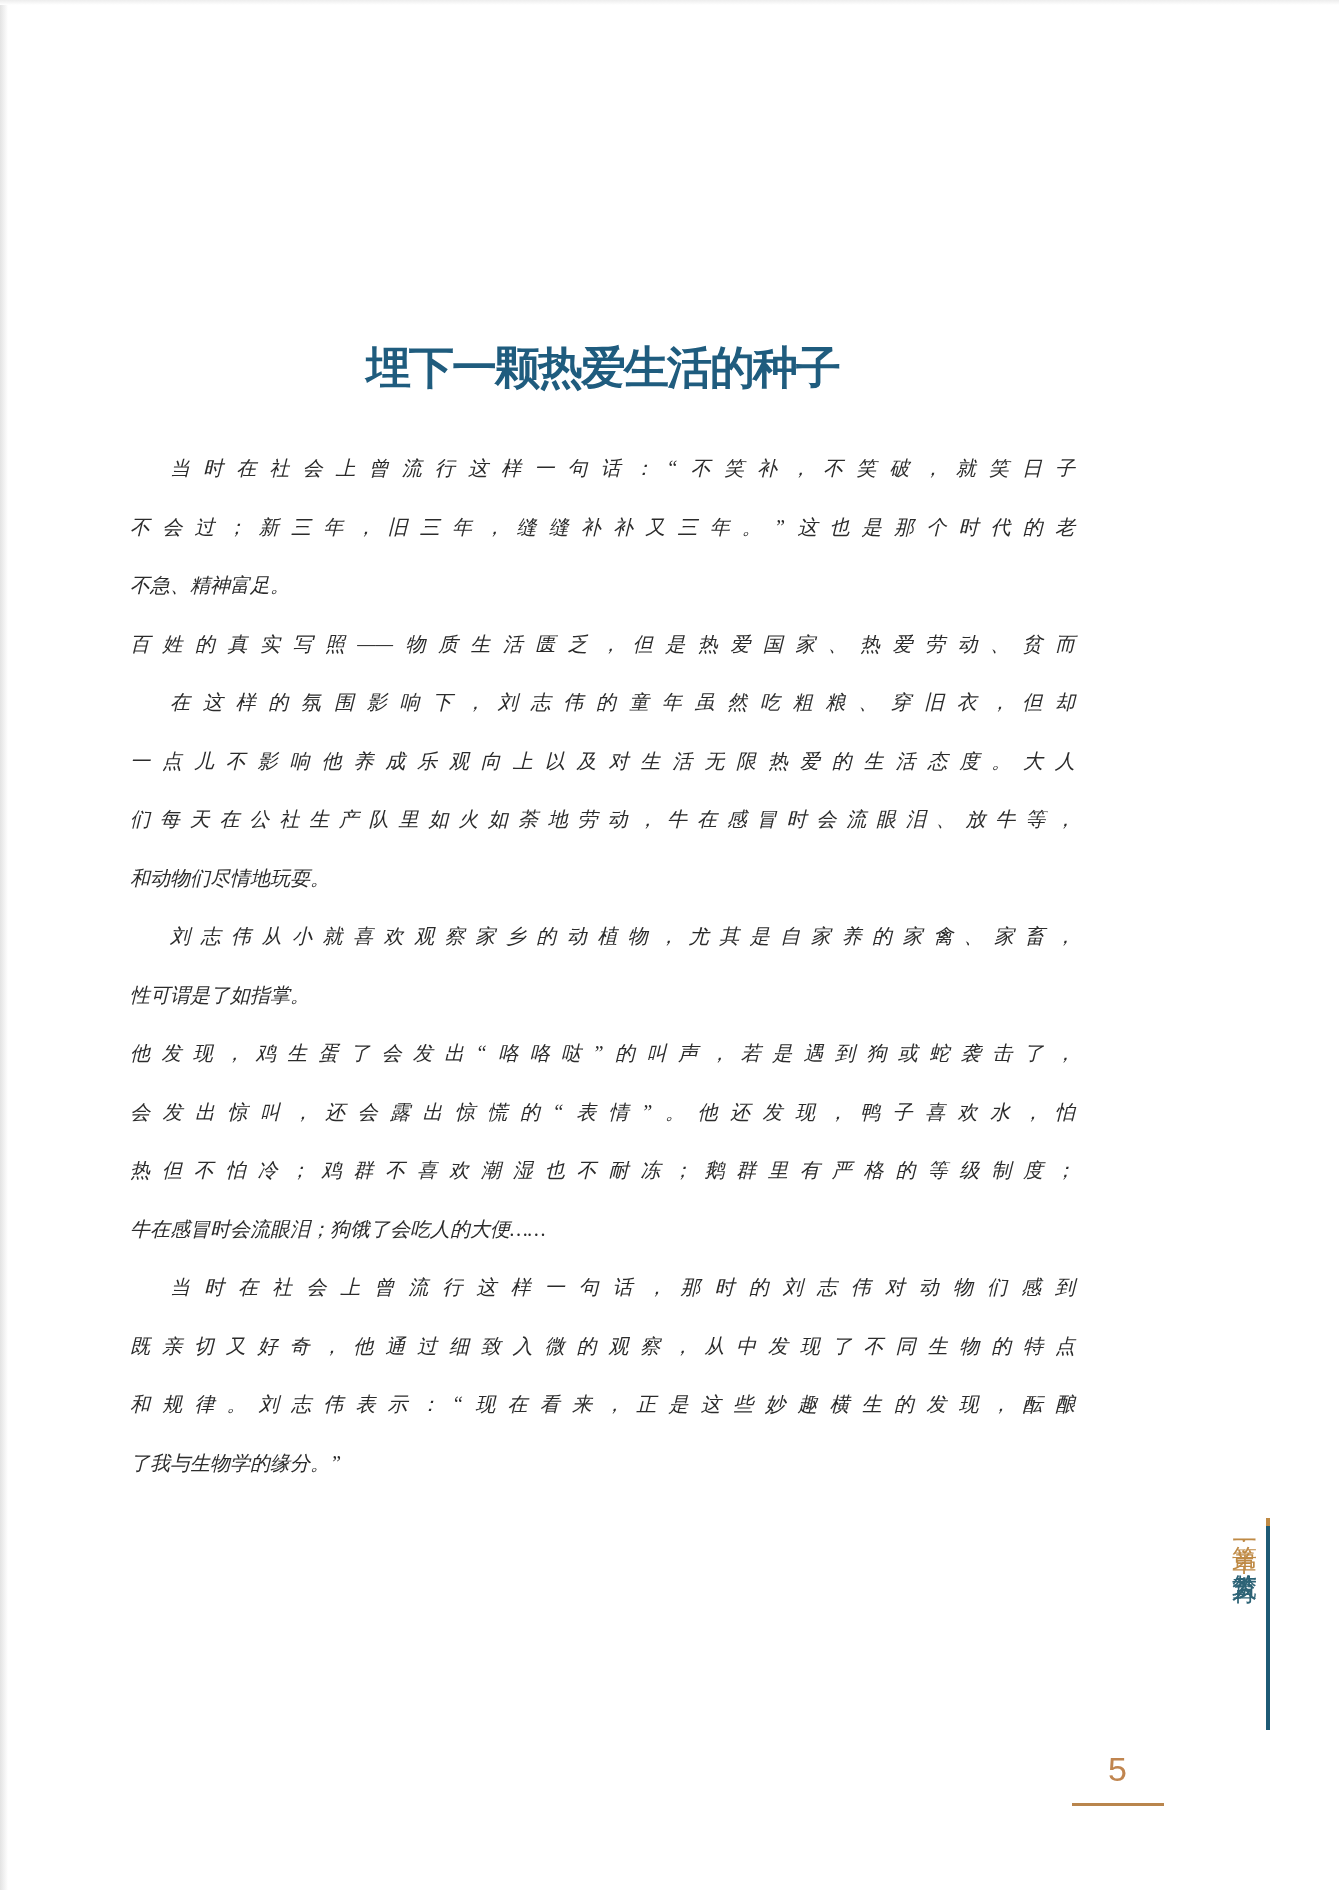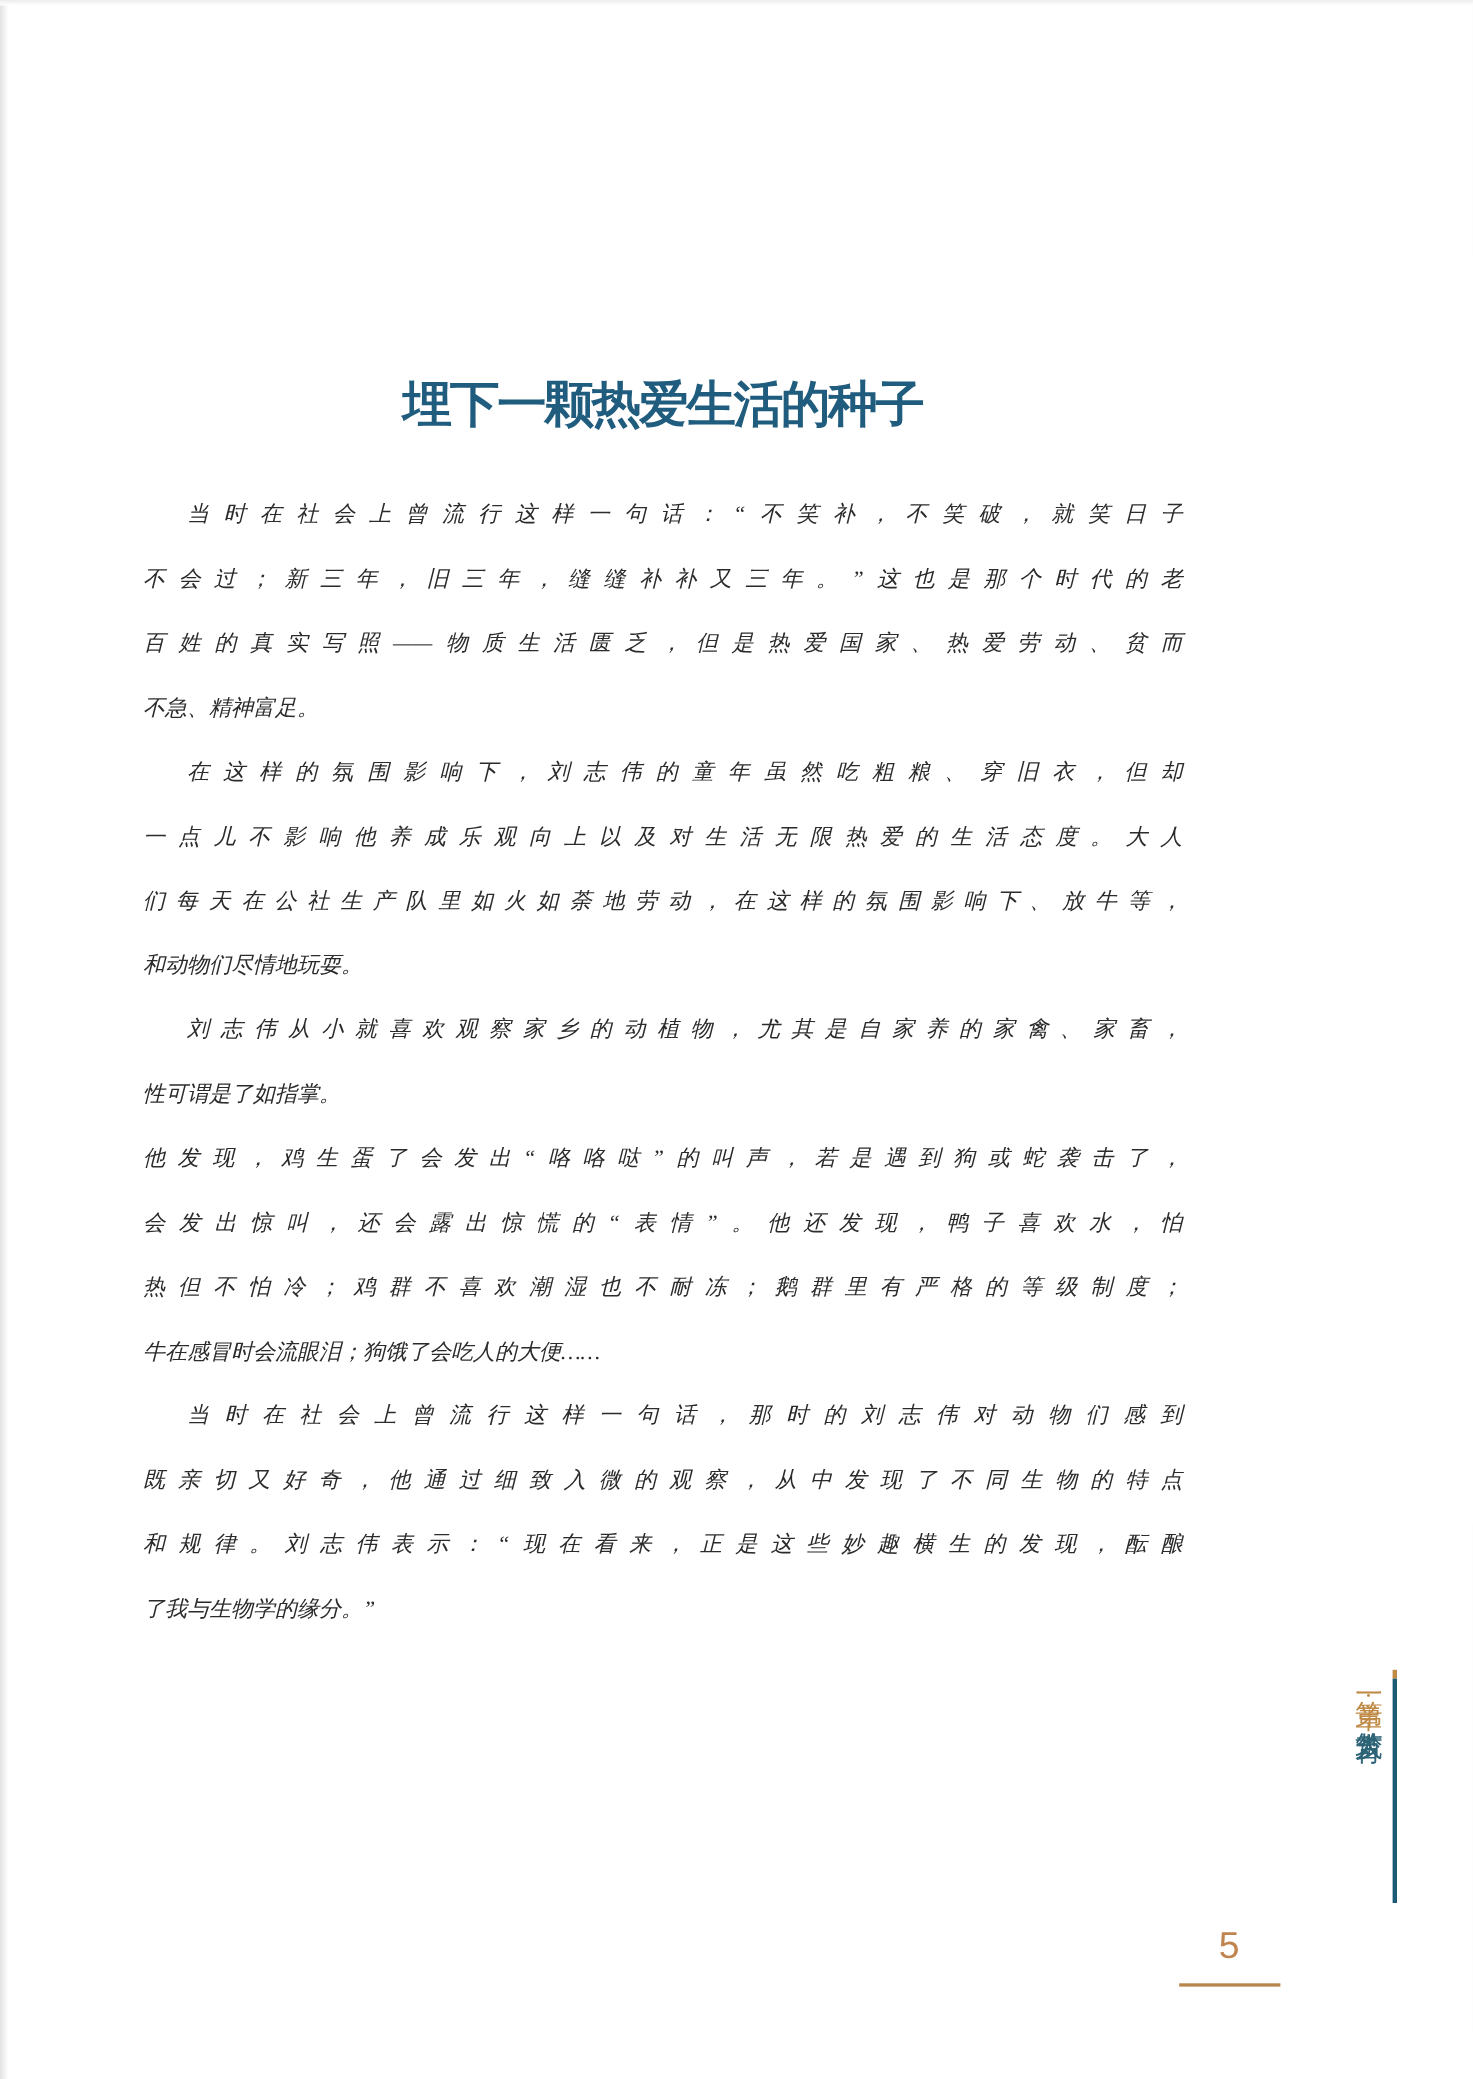--- a/index.html
+++ b/index.html
@@ -97,25 +97,25 @@
 <div class="page" style="--title-color: #1f5c7e; --body-color: #2b2b2b; --gold: #bf8a45; --sidebar-teal: #2d6376; --sidebar-line: #1d5a75; --pagenum-gold: #c0854f; --rule-gold: #b9854d;">
   <div class="scan-edge-left"></div>
   <div class="scan-edge-top"></div>
 
   <h1 class="chapter-title">埋下一颗热爱生活的种子</h1>
 
   <div class="body-text" id="body-text">
 
   <div class="line first">当时在社会上曾流行这样一句话：“不笑补，不笑破，就笑日子</div>
       <div class="line">不会过；新三年，旧三年，缝缝补补又三年。”这也是那个时代的老</div>
+      <div class="line last">不急、精神富足。</div>
       <div class="line">百姓的真实写照——物质生活匮乏，但是热爱国家、热爱劳动、贫而</div>
-      <div class="line last">不急、精神富足。</div>
       <div class="line first">在这样的氛围影响下，刘志伟的童年虽然吃粗粮、穿旧衣，但却</div>
       <div class="line">一点儿不影响他养成乐观向上以及对生活无限热爱的生活态度。大人</div>
-      <div class="line">们每天在公社生产队里如火如荼地劳动，在这样的氛围影响下、放牛等，</div>
+      <div class="line">们每天在公社生产队里如火如荼地劳动，牛在感冒时会流眼泪、放牛等，</div>
       <div class="line last">和动物们尽情地玩耍。</div>
       <div class="line first">刘志伟从小就喜欢观察家乡的动植物，尤其是自家养的家禽、家畜，</div>
       <div class="line last">性可谓是了如指掌。</div>
       <div class="line">他发现，鸡生蛋了会发出“咯咯哒”的叫声，若是遇到狗或蛇袭击了，</div>
       <div class="line">会发出惊叫，还会露出惊慌的“表情”。他还发现，鸭子喜欢水，怕</div>
       <div class="line">热但不怕冷；鸡群不喜欢潮湿也不耐冻；鹅群里有严格的等级制度；</div>
       <div class="line last">牛在感冒时会流眼泪；狗饿了会吃人的大便……</div>
       <div class="line first">当时在社会上曾流行这样一句话，那时的刘志伟对动物们感到</div>
       <div class="line">既亲切又好奇，他通过细致入微的观察，从中发现了不同生物的特点</div>
       <div class="line">和规律。刘志伟表示：“现在看来，正是这些妙趣横生的发现，酝酿</div>

